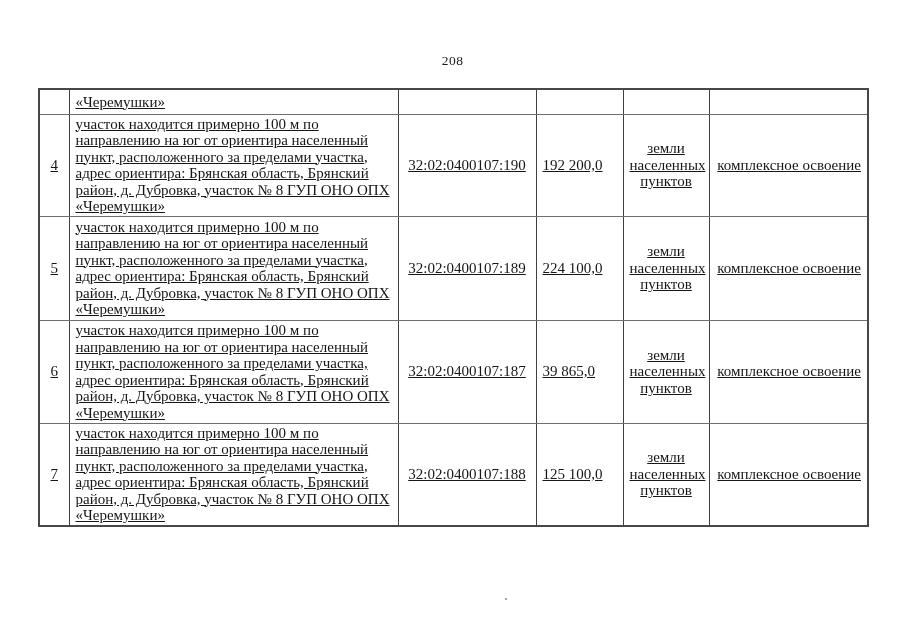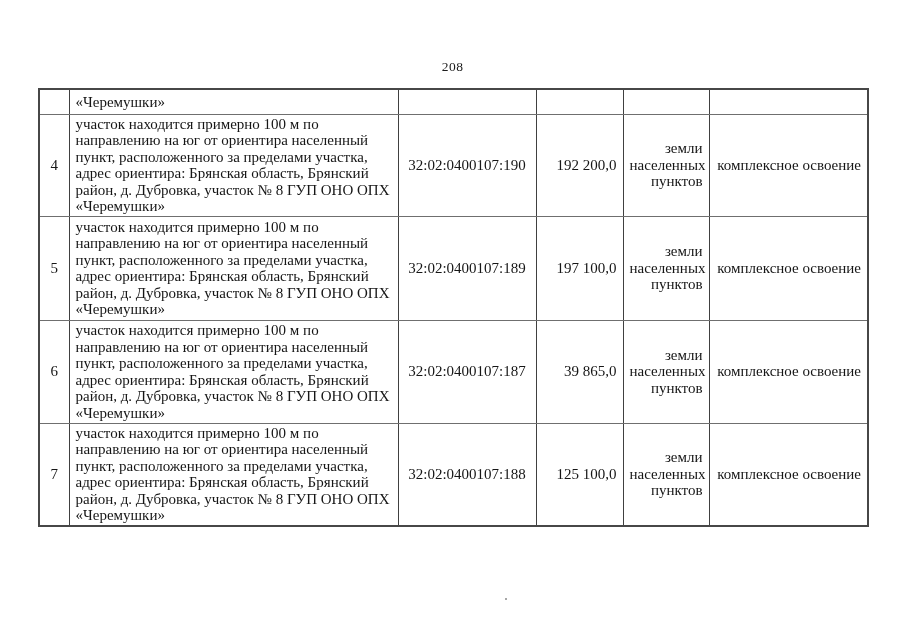--- a/index.html
+++ b/index.html
@@ -11,21 +11,21 @@
     position: relative;
     width: 905px;
     height: 640px;
     background: #ffffff;
     font-family: "Liberation Serif", "DejaVu Serif", serif;
     color: #161616;
     overflow: hidden;
   }
   .page-number {
     position: absolute;
-    top: 59px;
+    top: 53px;
     left: 0;
     width: 905px;
     text-align: center;
     font-size: 13.5px;
     letter-spacing: 0.5px;
     color: #1c1c1c;
   }
   table.land-table {
     position: absolute;
     left: 38px;
@@ -38,43 +38,44 @@
   }
   table.land-table td {
     border-left: 1px solid #404040;
     border-right: 1px solid #404040;
     border-top: 1px solid #6f6f6f;
     border-bottom: 1px solid #6f6f6f;
     padding: 1px 6px;
     line-height: 16.5px;
     vertical-align: middle;
     overflow: hidden;
+    text-decoration: underline;
   }
   td.c-num {
     text-align: center;
     vertical-align: top;
     padding: 2px 1px;
   }
   td.c-desc {
     text-align: left;
     vertical-align: top;
     padding: 2px 8px 2px 9px;
   }
   td.c-cad {
     text-align: center;
     white-space: nowrap;
   }
   td.c-area {
-    text-align: right;
+    text-align: left;
     white-space: nowrap;
     padding: 1px 2px;
     margin-left: 24px;
   }
   td.c-cat {
-    text-align: right;
+    text-align: center;
     padding: 1px 3px;
   }
   td.c-use {
     text-align: right;
     padding: 1px 16px;
   }
   tr.r-cont { height: 25px; }
   tr.r-4 { height: 100px; }
   tr.r-5 { height: 104px; }
   tr.r-6 { height: 103px; }
@@ -121,21 +122,21 @@
         <td class="c-cad">32:02:0400107:190</td>
         <td class="c-area">192 200,0</td>
         <td class="c-cat">земли населенных пунктов</td>
         <td class="c-use">комплексное освоение</td>
       </tr>
 
       <tr class="r-5">
         <td class="c-num">5</td>
         <td class="c-desc">участок находится примерно 100 м по направлению на юг от ориентира населенный пункт, расположенного за пределами участка, адрес ориентира: Брянская область, Брянский район, д. Дубровка, участок № 8 ГУП ОНО ОПХ «Черемушки»</td>
         <td class="c-cad">32:02:0400107:189</td>
-        <td class="c-area">197 100,0</td>
+        <td class="c-area">224 100,0</td>
         <td class="c-cat">земли населенных пунктов</td>
         <td class="c-use">комплексное освоение</td>
       </tr>
 
       <tr class="r-6">
         <td class="c-num">6</td>
         <td class="c-desc">участок находится примерно 100 м по направлению на юг от ориентира населенный пункт, расположенного за пределами участка, адрес ориентира: Брянская область, Брянский район, д. Дубровка, участок № 8 ГУП ОНО ОПХ «Черемушки»</td>
         <td class="c-cad">32:02:0400107:187</td>
         <td class="c-area">39 865,0</td>
         <td class="c-cat">земли населенных пунктов</td>

